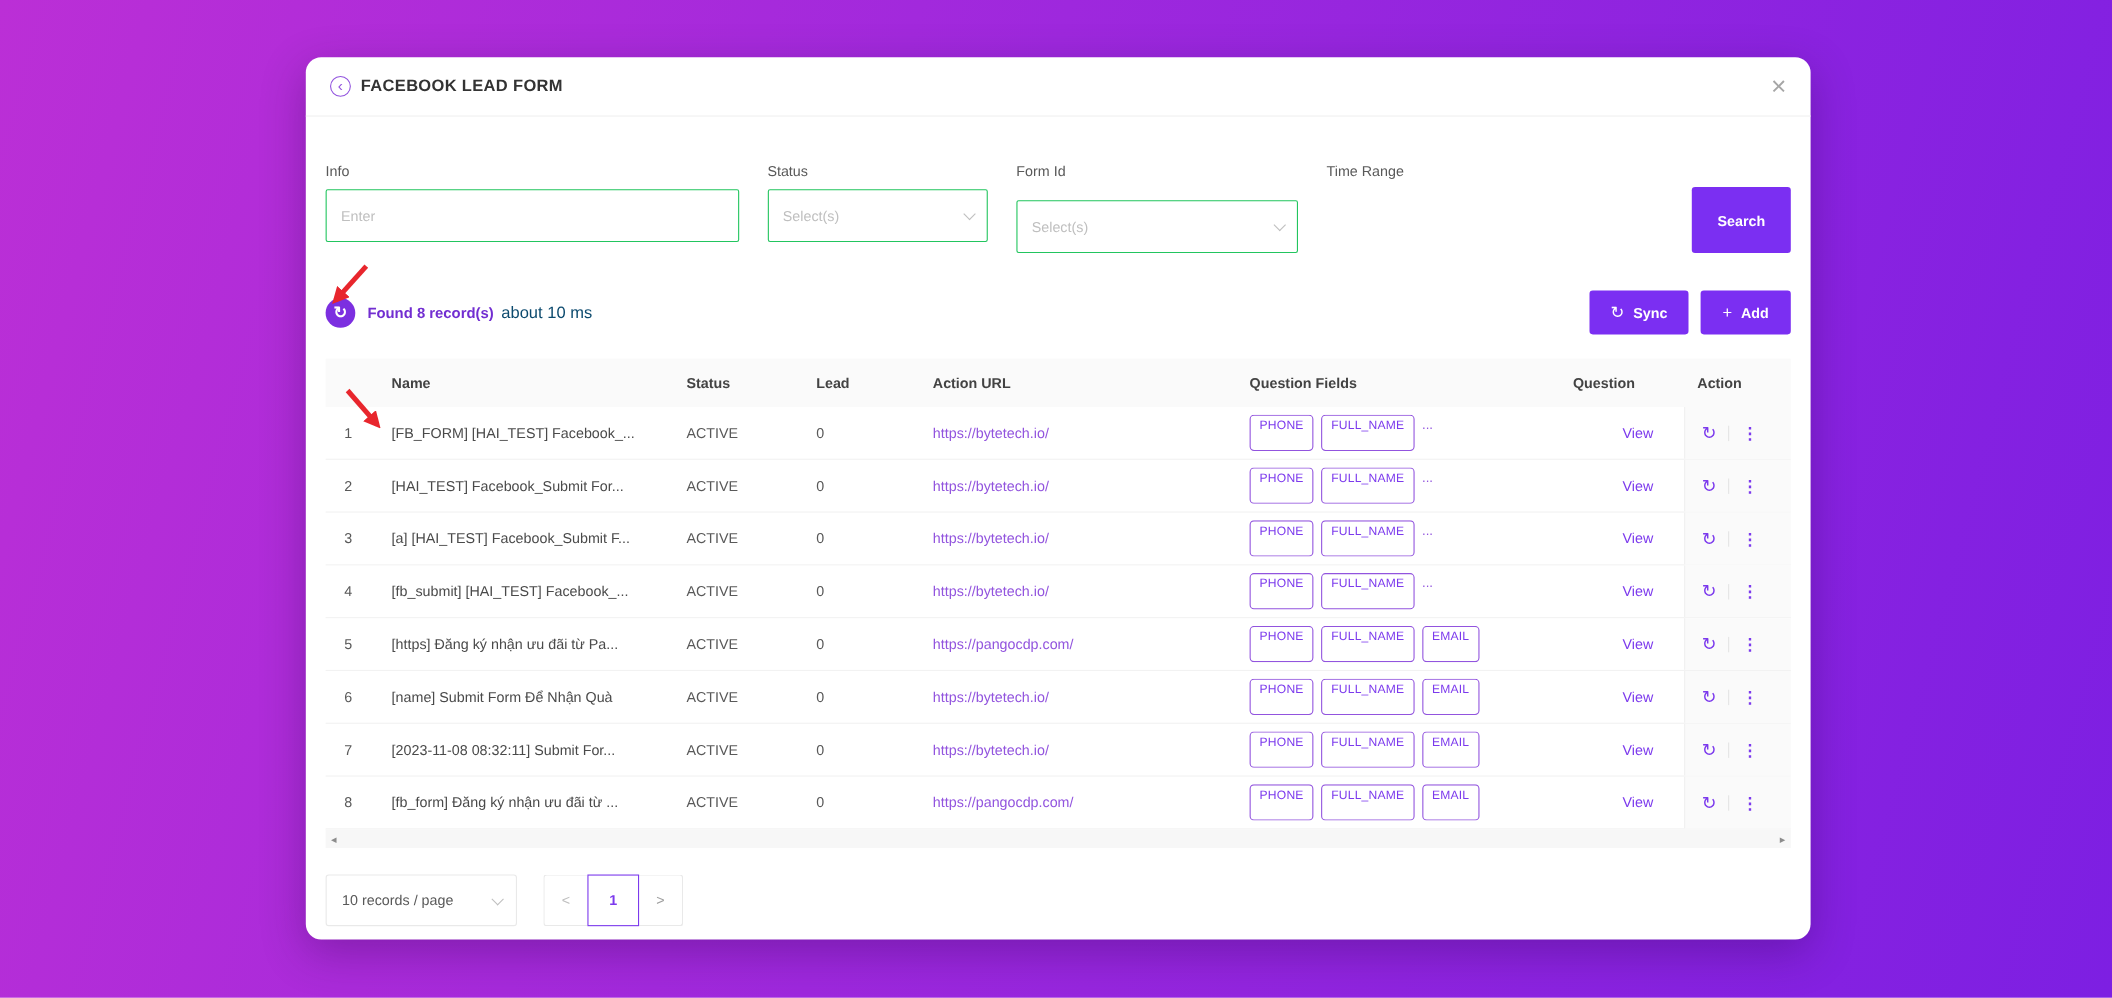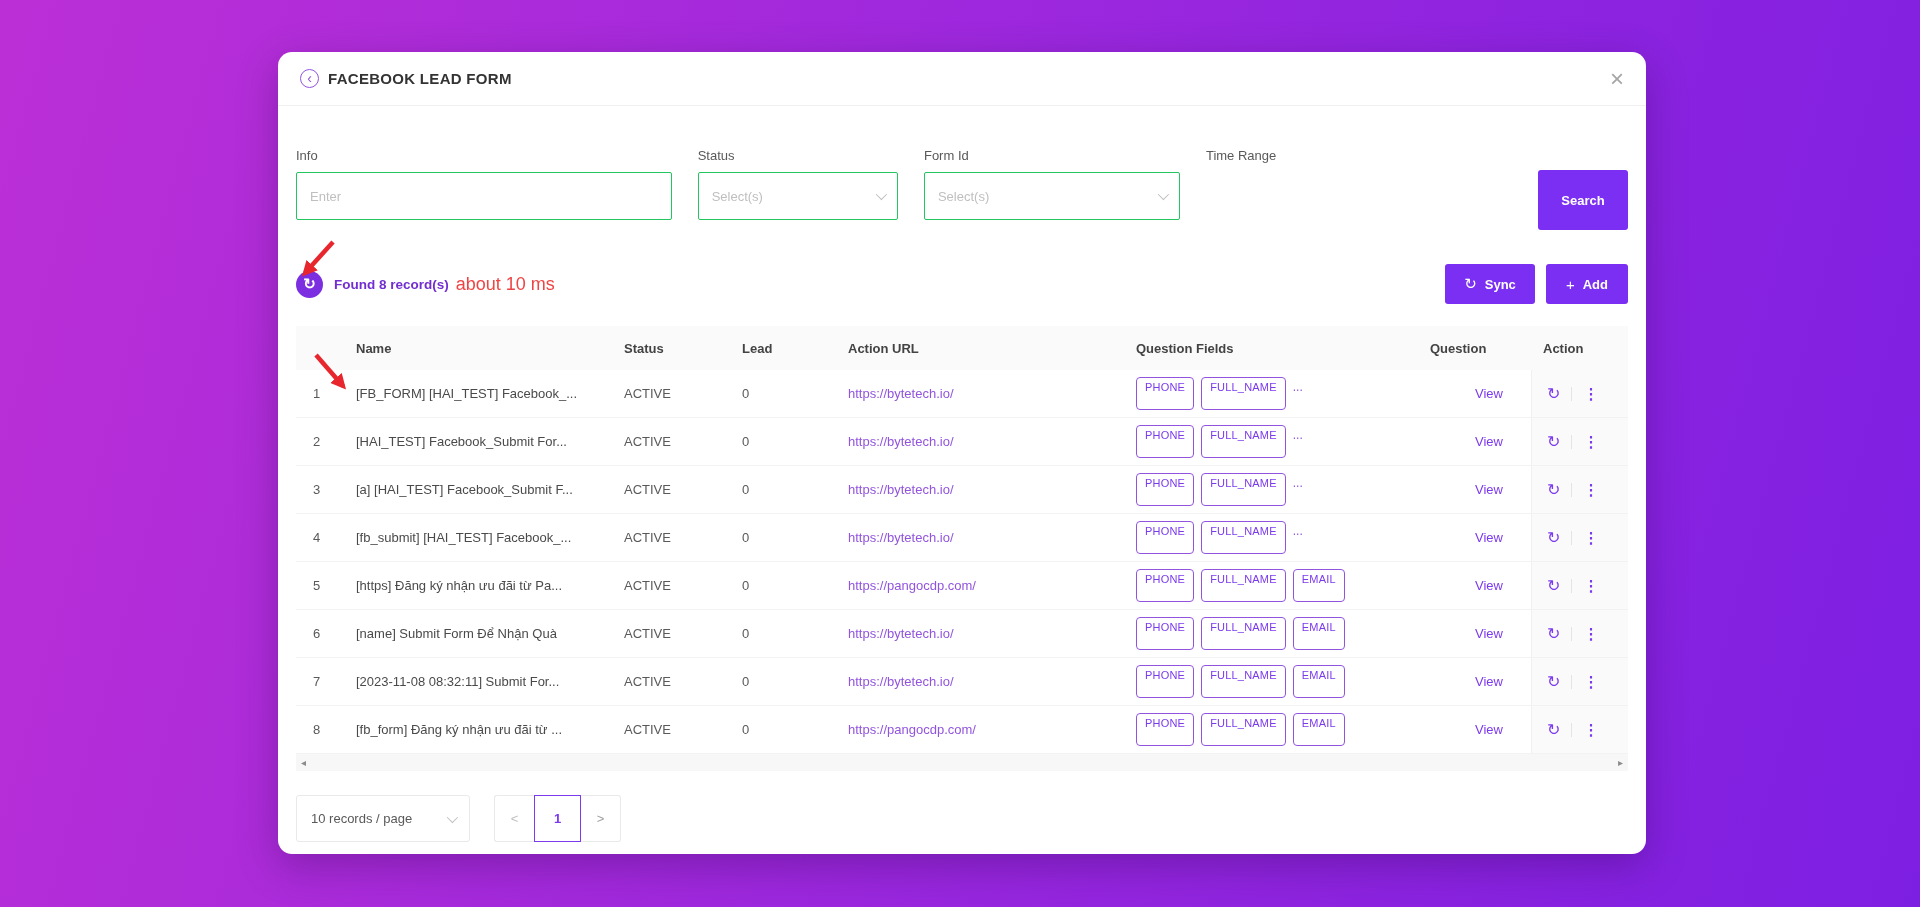--- a/index.html
+++ b/index.html
@@ -20,42 +20,42 @@
   .modal-header { height:54px; border-bottom:1px solid #f0f0f0; display:flex; align-items:center; padding:0 22px; flex:0 0 auto; }
   .back-icon { width:19px; height:19px; border:1.6px solid #9254de; border-radius:50%;
     color:#9254de; display:flex; align-items:center; justify-content:center;
     font-size:14px; line-height:1; margin-right:9px; padding-bottom:2px; }
   .modal-title { font-size:15px; font-weight:700; color:#333; letter-spacing:.3px; }
   .close-btn { margin-left:auto; color:#a6a6a6; font-size:24px; line-height:1; cursor:pointer; }
   
   .modal-body { flex:1; padding:42px 18px 0; display:flex; flex-direction:column; }
   .filters { display:flex; gap:26px; }
   .filter-field { display:flex; flex-direction:column; }
-  .f-info { flex:1.35; } .f-status { flex:.72; } .f-formid { flex:.92; } .f-time { flex:1.1; }
+  .f-info { flex:1.35; } .f-status { flex:.72; } .f-formid { flex:.92;justify-content:space-between; } .f-time { flex:1.1; }
   .f-label { font-size:13px; color:#595959; margin-bottom:9px; }
   .control { height:48px; border:1px solid #22c55e; border-radius:2px; background:#fff;
     display:flex; align-items:center; padding:0 13px; font-size:13px; color:#bfbfbf; width:100%; }
   input.control { outline:none; color:#444; }
   input.control::placeholder { color:#bfbfbf; }
   .chevron-down { width:8px; height:8px; border-right:1.5px solid #bfbfbf; border-bottom:1.5px solid #bfbfbf;
     transform:rotate(45deg) translateY(-2px); margin-left:auto; }
   .date-text { color:#bfbfbf; }
   .tilde { color:#bfbfbf; margin:0 14px; }
   .date-end { margin-left:6px; }
   .cal-icon { margin-left:auto; width:14px; height:13px; border:1.5px solid #c4c4c4; border-radius:2px; position:relative; }
   .cal-icon::before { content:""; position:absolute; left:1px; right:1px; top:2px; height:1.5px; background:#c4c4c4; }
   .cal-icon::after { content:""; position:absolute; top:-4px; left:2px; width:1.5px; height:3px; background:#c4c4c4; box-shadow:6px 0 0 #c4c4c4; }
   .search-btn { margin-top:22px; width:90px; height:60px; background:#7b2ff2; color:#fff; border:none;
     border-radius:3px; font-size:13px; font-weight:600; cursor:pointer; font-family:inherit; }
   
   .results-row { display:flex; align-items:center; margin-top:34px; }
   .found-icon { width:27px; height:27px; border-radius:50%; background:#7c2fe0; color:#fff;
     display:flex; align-items:center; justify-content:center; font-size:15px; font-weight:700; }
   .found-text { margin-left:11px; font-size:13.5px; font-weight:700; color:#722ed1; }
-  .duration-text { margin-left:7px; font-size:18px; color:#ef4444; }
+  .duration-text { margin-left:7px; font-size:15px; color:#0c4a6e; }
   .results-actions { margin-left:auto; display:flex; gap:11px; }
   .btn { height:40px; background:#7b2ff2; color:#fff; border:none; border-radius:3px;
     font-size:13px; font-weight:600; display:flex; align-items:center; justify-content:center; gap:8px;
     cursor:pointer; font-family:inherit; }
   .sync-btn { width:90px; } .add-btn { width:82px; }
   .btn .ico { font-weight:400; font-size:15px; }
   
   .table { margin-top:22px; font-size:13px; }
   .thead, .tr { display:grid; grid-template-columns:48px 268px 118px 106px 288px 294px 113px 1fr; align-items:center; }
   .thead { background:#fafafa; height:44px; color:#434343; font-weight:700; }

